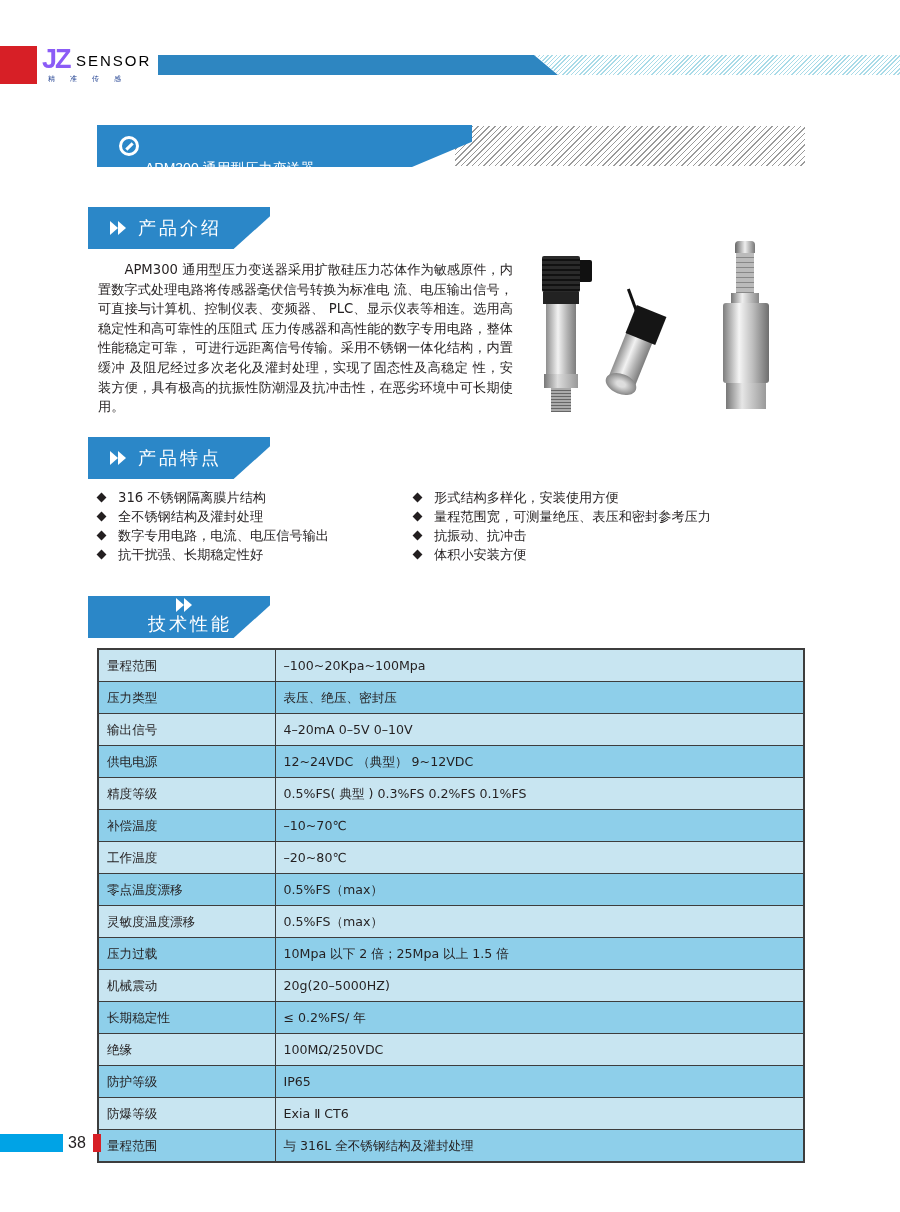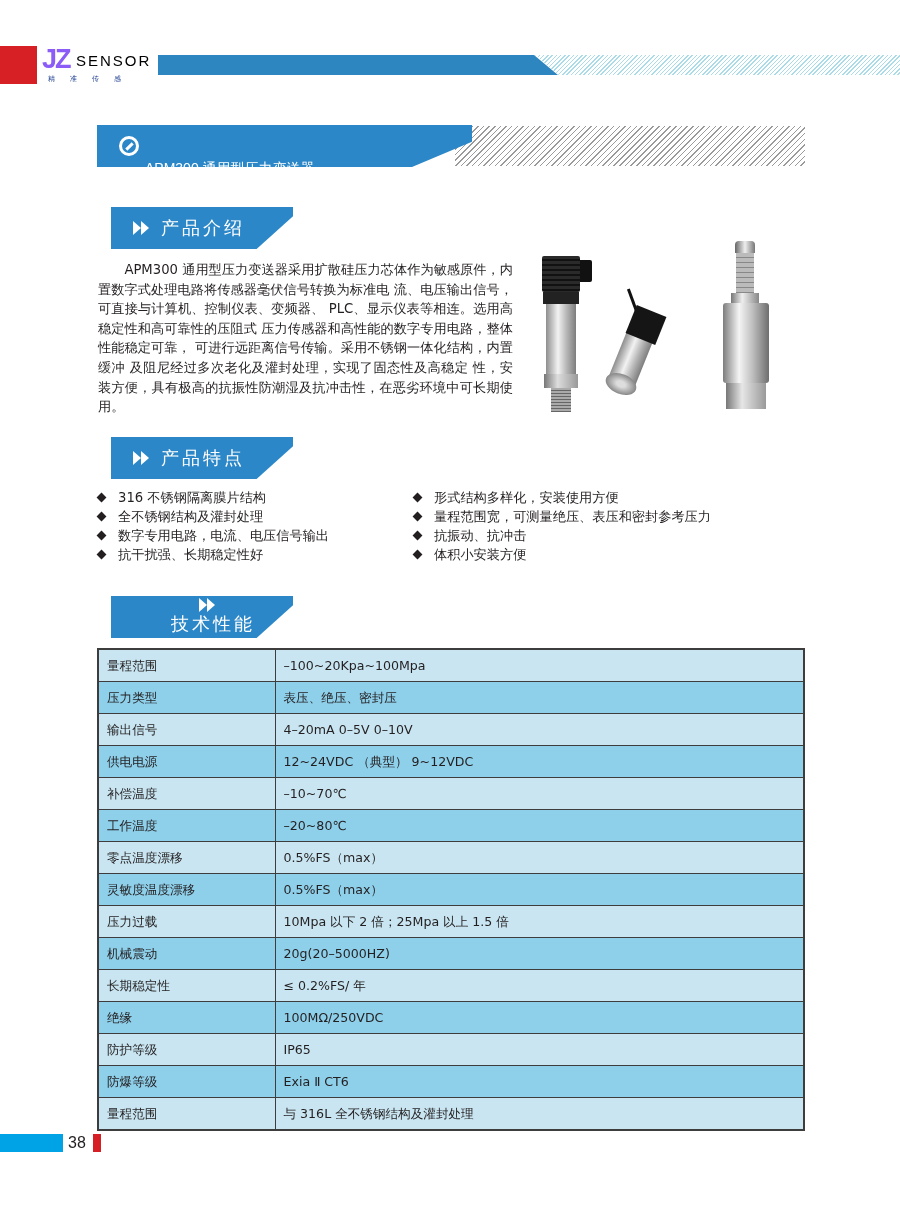--- a/index.html
+++ b/index.html
@@ -20,21 +20,21 @@
   
   .title-hatch { position: absolute; left: 455px; top: 126px; width: 350px; height: 40px;
     background: repeating-linear-gradient(135deg, #9a9a9a 0 1px, #ffffff 1px 4px); }
   .title-banner { position: absolute; left: 97px; top: 125px; width: 375px; height: 42px; background: #2b87c8;
     clip-path: polygon(0 0, 100% 0, 100% 40%, 84% 100%, 0 100%); display: flex; align-items: center; padding-left: 22px; }
   .title-icon { width: 20px; height: 20px; border: 3px solid #fff; border-radius: 50%; position: relative; margin-right: 6px; }
   .title-icon::after { content: ""; position: absolute; left: 3px; top: 6px; width: 9px; height: 3px; background: #fff; transform: rotate(-45deg); }
   .title-text { color: #fff; font-family: "Liberation Sans", sans-serif; font-size: 14px; line-height: 24px; margin-top: 44px; }
 
   
-  .sec { position: absolute; left: 111px; width: 182px; height: 42px; background: #2b87c8;
+  .sec { position: absolute; left: 88px; width: 182px; height: 42px; background: #2b87c8;
     clip-path: polygon(0 0, 100% 0, 100% 22%, 80% 100%, 0 100%); display: flex; align-items: center; padding-left: 22px; }
   .sec-icon { width: 18px; height: 18px; position: relative; margin-right: 10px; }
   .sec-icon::before, .sec-icon::after { content: ""; position: absolute; top: 2px; width: 0; height: 0;
     border-top: 7px solid transparent; border-bottom: 7px solid transparent; border-left: 8px solid #fff; }
   .sec-icon::before { left: 0; }
   .sec-icon::after { left: 8px; }
   .sec-text { color: #fff; font-size: 18px; letter-spacing: 3px; line-height: 20px; }
 
   
   .intro { position: absolute; left: 98px; top: 260px; width: 415px; font-size: 13.2px; line-height: 19.6px; text-indent: 2em; color: #231f20; text-align: justify; }
@@ -186,20 +186,24 @@
       </tr>
     <tr>
         <td class="k">输出信号</td>
         <td>4–20mA 0–5V 0–10V</td>
       </tr>
     <tr>
         <td class="k">供电电源</td>
         <td>12~24VDC （典型） 9~12VDC</td>
       </tr>
     <tr>
+        <td class="k">精度等级</td>
+        <td>0.5%FS( 典型 ) 0.3%FS 0.2%FS 0.1%FS</td>
+      </tr>
+    <tr>
         <td class="k">补偿温度</td>
         <td>–10~70℃</td>
       </tr>
     <tr>
         <td class="k">工作温度</td>
         <td>–20~80℃</td>
       </tr>
     <tr>
         <td class="k">零点温度漂移</td>
         <td>0.5%FS（max）</td>

